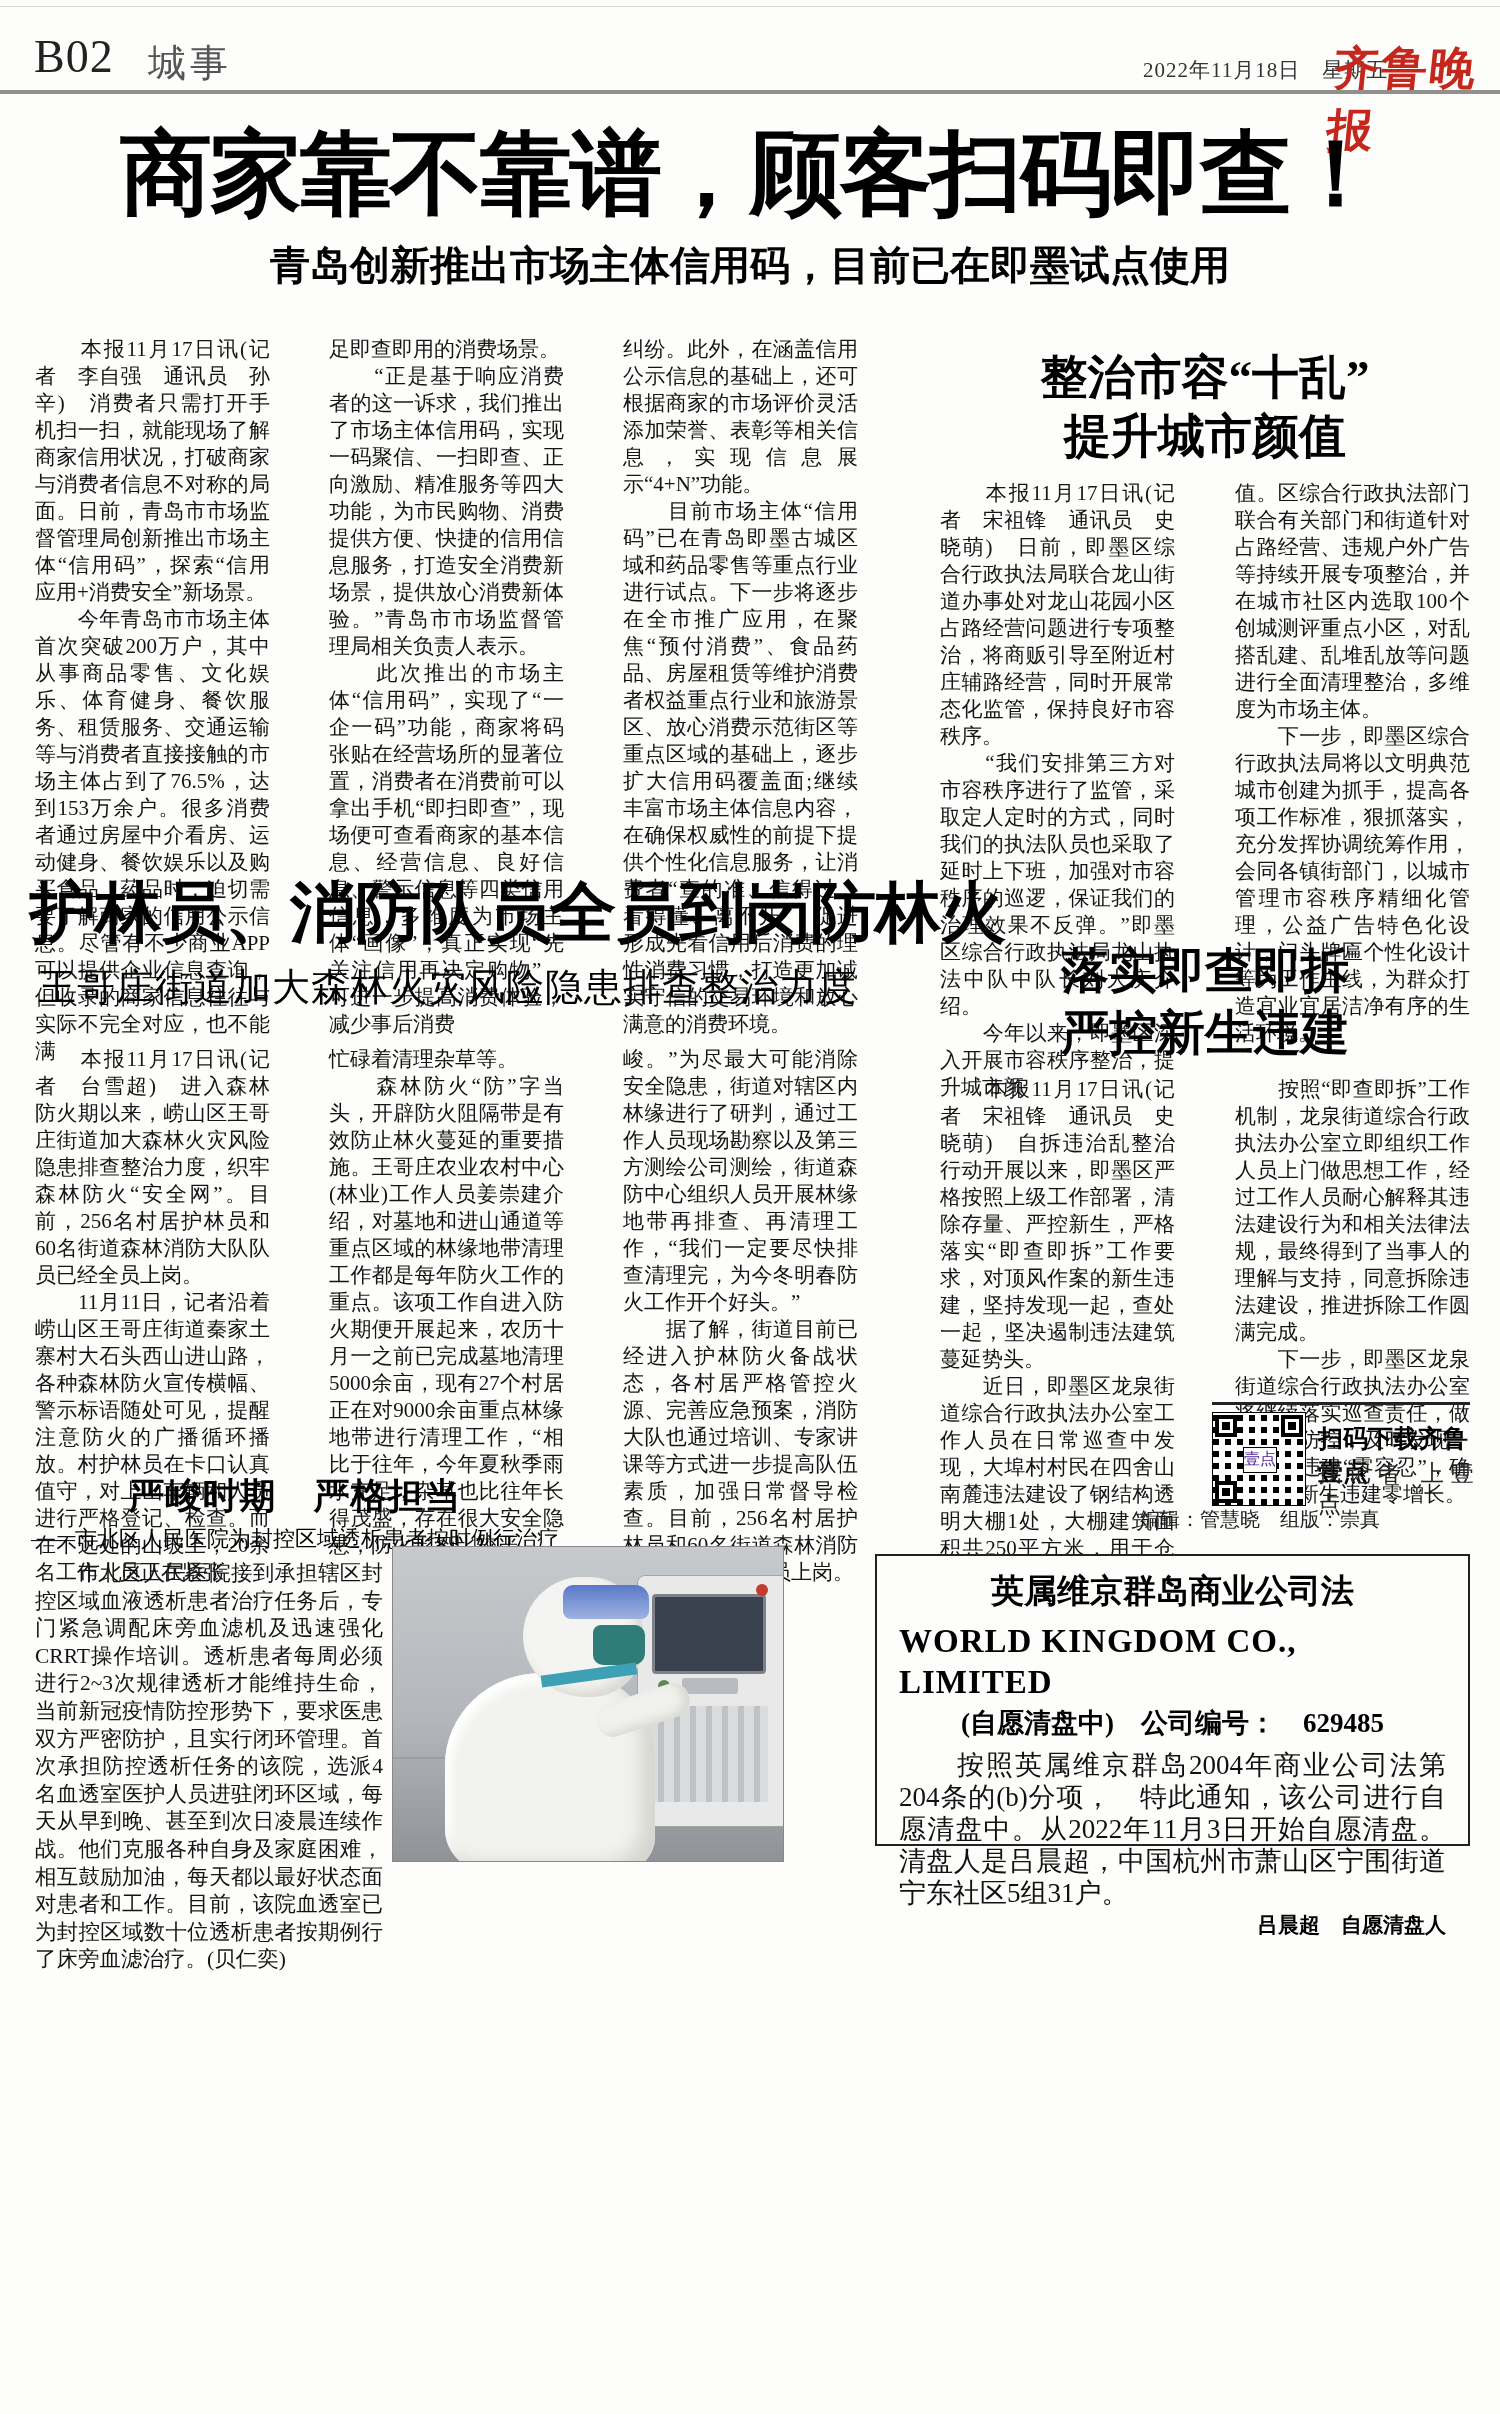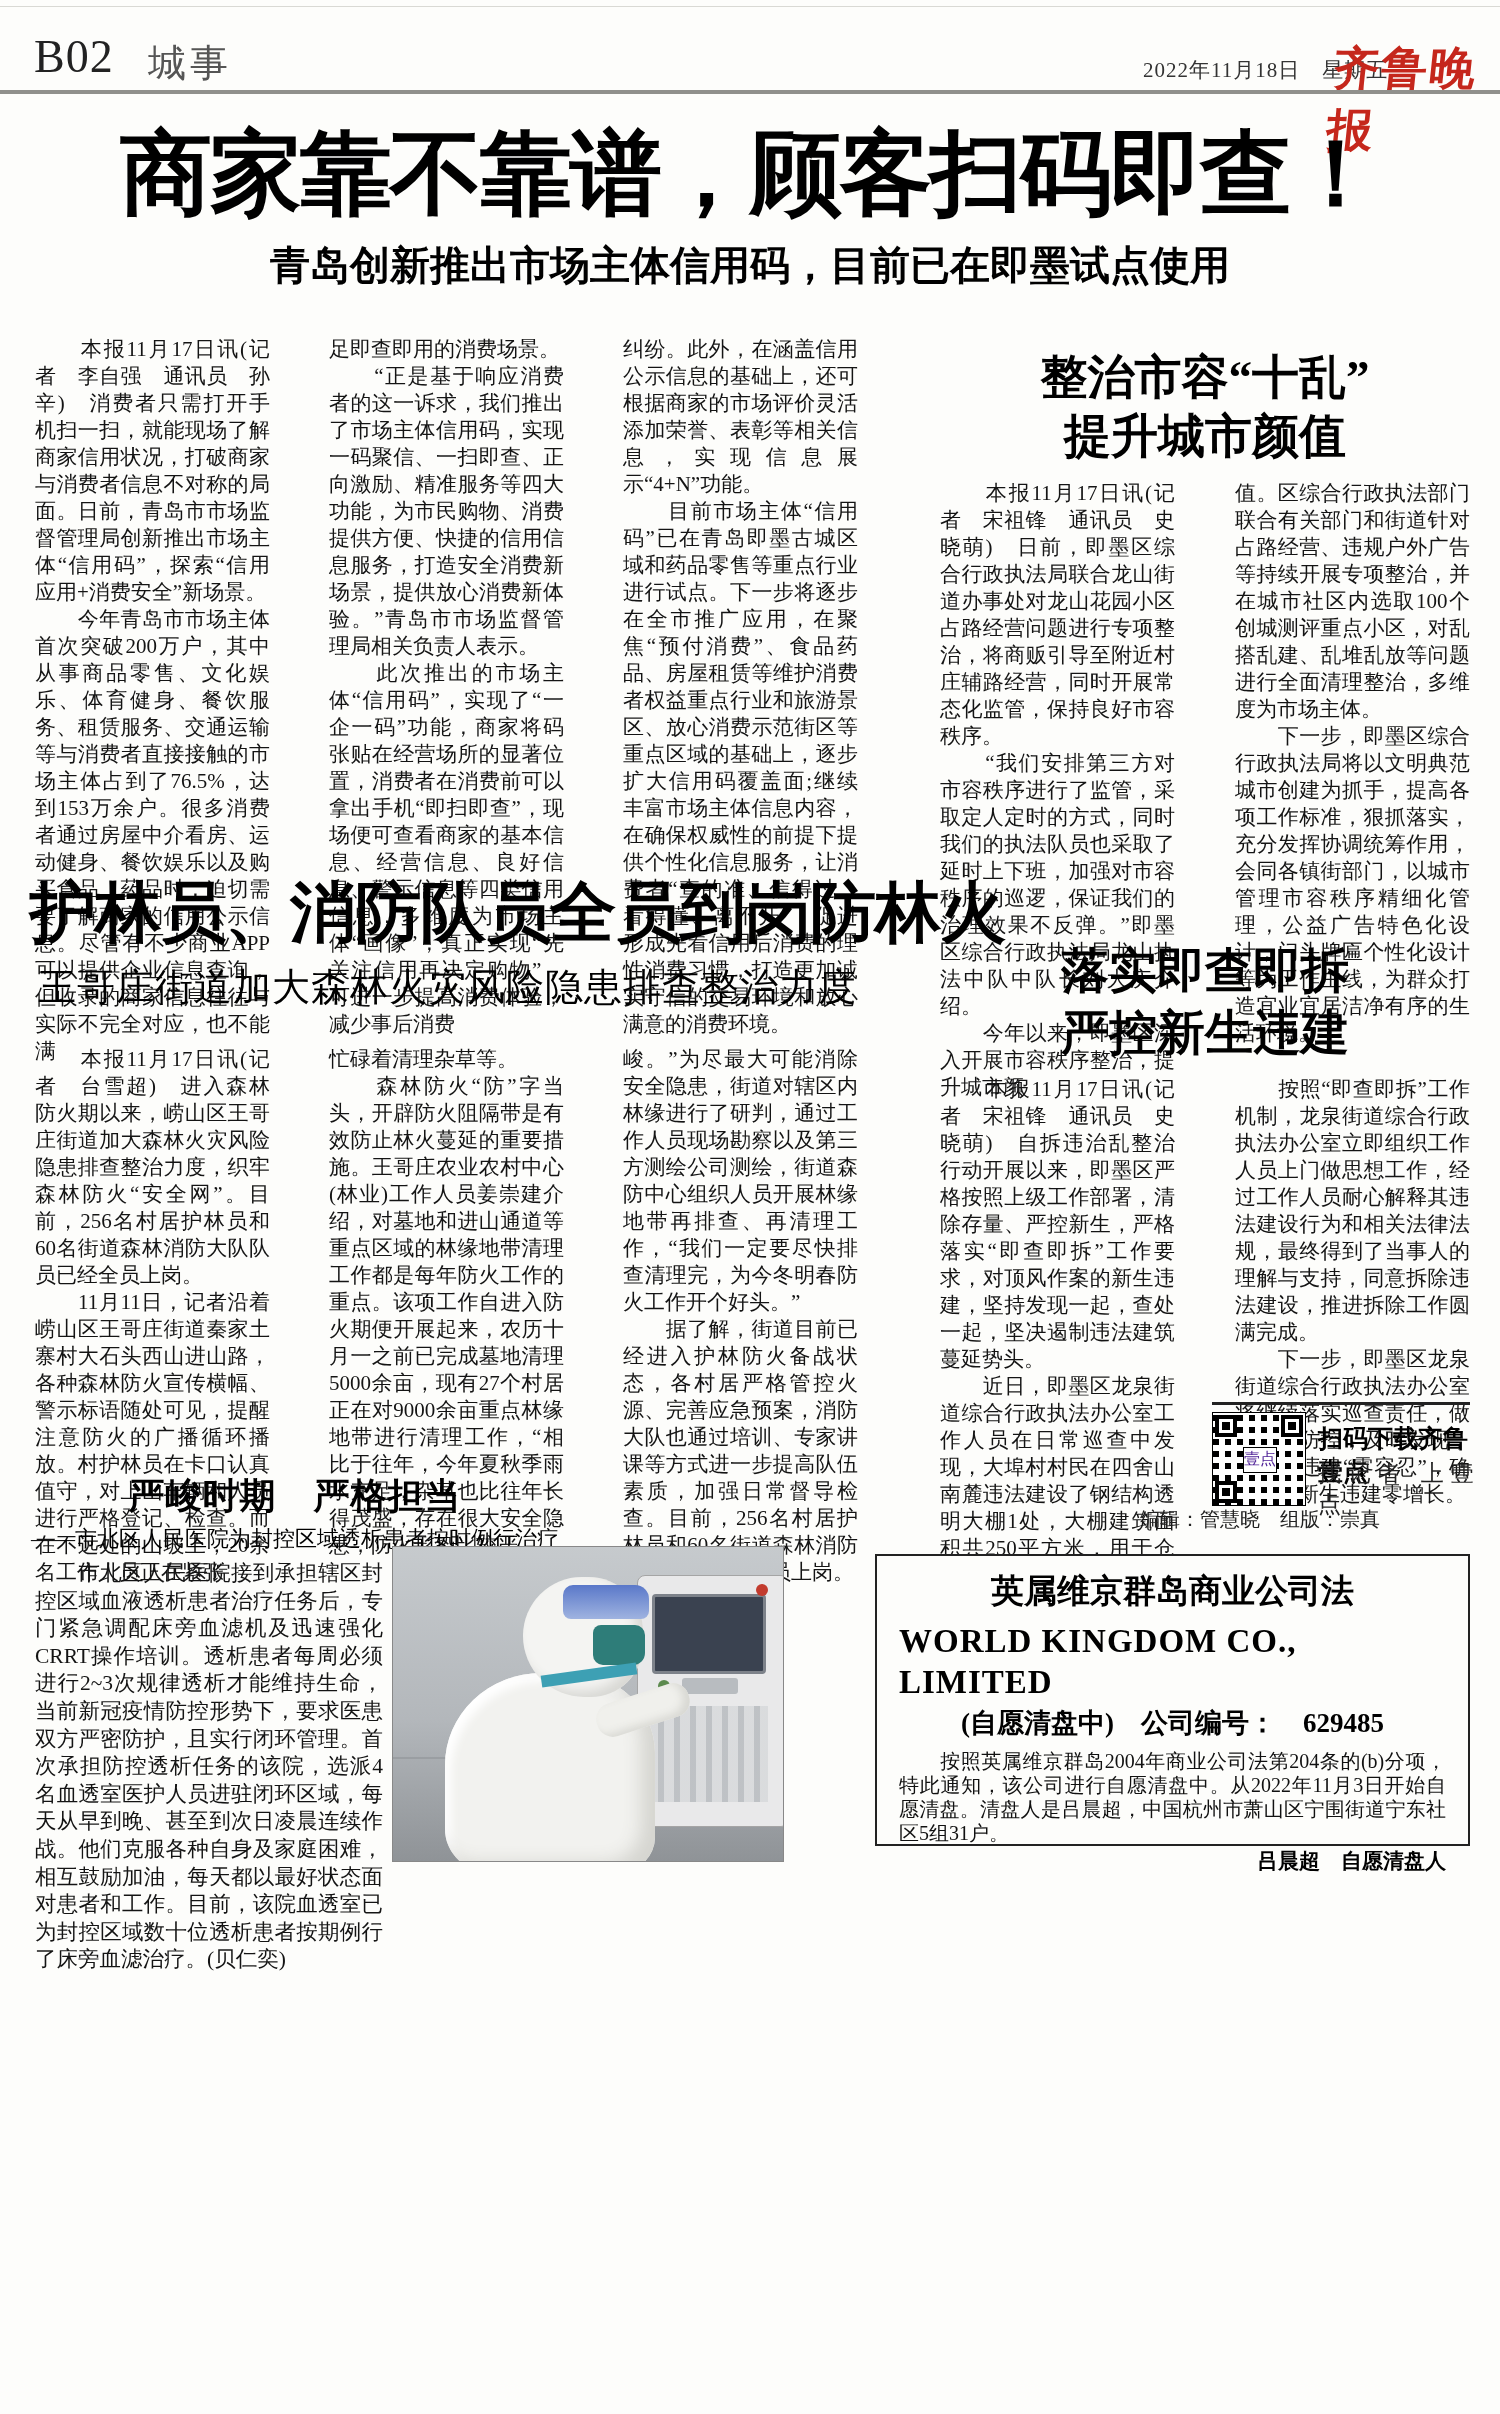--- a/index.html
+++ b/index.html
@@ -89,21 +89,21 @@
     border-radius:46% 40% 18% 22%;box-shadow:inset -14px -10px 18px #d5d5d0, inset 6px 8px 10px #ffffff;}
   .ph-belt{position:absolute;left:96px;top:92px;width:96px;height:12px;background:#3da0b4;transform:rotate(-8deg);}
   .ph-arm{position:absolute;left:150px;top:116px;width:96px;height:34px;background:#f0f0ec;
     border-radius:16px;transform:rotate(-18deg);box-shadow:inset -6px -4px 8px #d8d8d3;}
   
   .notice{left:875px;top:1554px;width:595px;height:292px;border:2px solid #222;
     box-sizing:border-box;background:#fdfdfb;padding:14px 22px 10px 22px;}
   .nt-title{text-align:center;font-size:33px;font-weight:900;line-height:42px;color:#000;}
   .nt-company{text-align:left;font-size:33px;font-weight:700;letter-spacing:1px;margin-top:7px;color:#000;}
   .nt-status{text-align:center;font-size:27px;font-weight:700;margin-top:4px;color:#000;}
-  .nt-body{font-size:20px;line-height:24px;text-align:justify;white-space:pre-line;margin-top:8px;color:#111;}
+  .nt-body{font-size:27px;line-height:32px;text-align:justify;white-space:pre-line;margin-top:8px;color:#111;}
   .nt-date{text-align:right;font-size:21px;font-weight:600;margin-top:6px;color:#000;}
   .nt-signer{text-align:right;font-size:21px;font-weight:600;margin-top:2px;color:#000;}
 </style>
 </head>
 <body>
 
 <div id="page">
   <div class="abs top-hairline"></div>
 
   <div>

